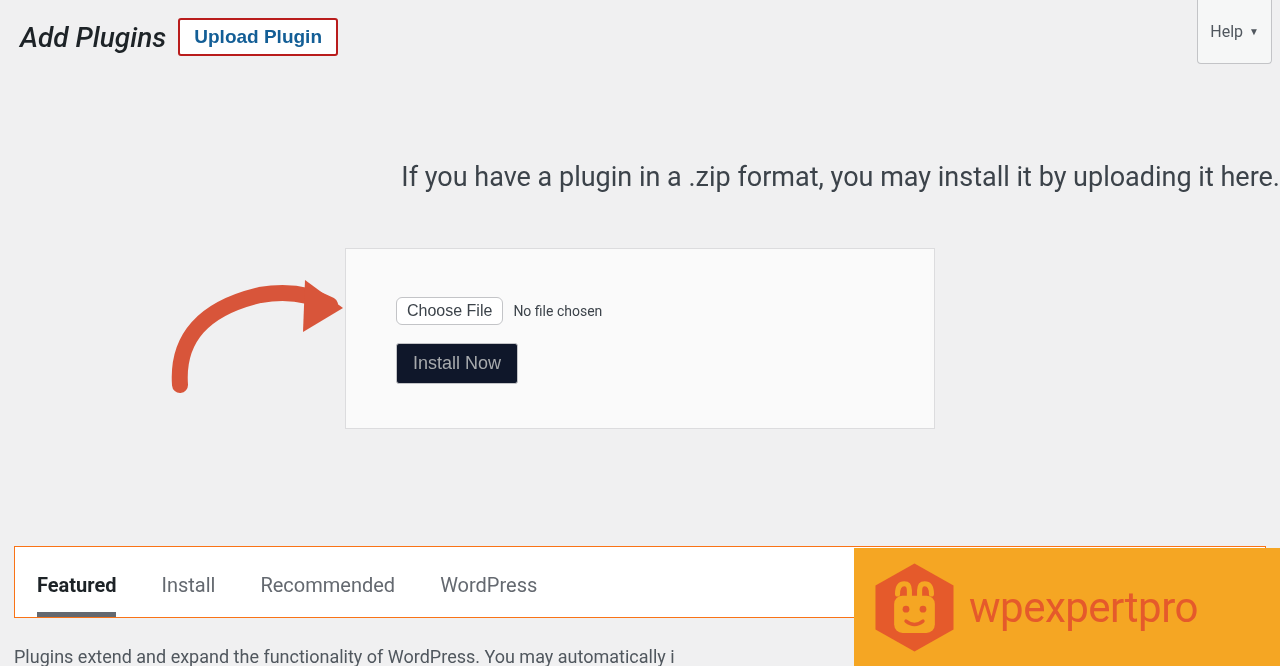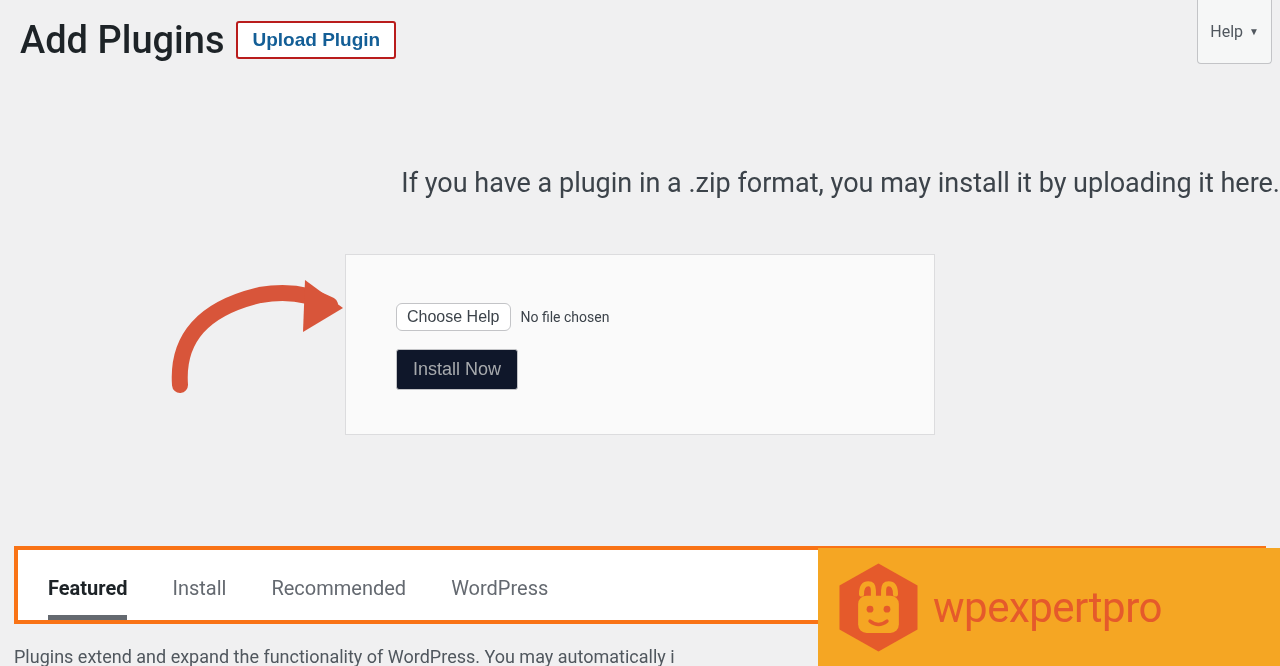--- a/index.html
+++ b/index.html
@@ -32,23 +32,24 @@
       gap: 6px;
     }
     .help-tab .caret { font-size: 10px; }
     .header-row {
       display: flex;
       align-items: center;
       gap: 12px;
       padding: 18px 20px 10px 20px;
     }
     .page-title {
-      font-size: 38px;
+      font-size: 28px;
       font-weight: 500;
       color: #1d2327;
+      font-style: italic;
     }
     .upload-btn {
       border: 2px solid #b91c1c;
       background: #fff;
       color: #135e96;
       font-weight: 600;
       font-size: 19px;
       padding: 6px 14px;
       border-radius: 3px;
       cursor: pointer;
@@ -102,22 +103,22 @@
       width: 190px;
       height: 140px;
       pointer-events: none;
     }
     .tabs-card {
       position: absolute;
       top: 546px;
       left: 14px;
       right: 14px;
       background: #fff;
-      border: 4px solid #f97316;
-      padding: 26px 30px 0 30px;
+      border: 1px solid #f97316;
+      padding: 26px 30px 0 22px;
     }
     .tabs-row {
       display: flex;
       align-items: center;
       gap: 45px;
     }
     .tab {
       font-size: 20px;
       color: #646970;
       cursor: pointer;
@@ -147,21 +148,21 @@
       right: 540px;
       color: #50575e;
       font-size: 18px;
       white-space: nowrap;
       overflow: hidden;
     }
     .watermark {
       position: absolute;
       right: 0;
       bottom: 0;
-      width: 462px;
+      width: 426px;
       height: 118px;
       background: #f5a623;
       display: flex;
       align-items: center;
       gap: 12px;
       padding-left: 18px;
     }
     .wm-text {
       font-size: 42px;
       color: #e55a2b;
@@ -185,21 +186,21 @@
 
 <div class="header-row">
   <h1 class="page-title">Add Plugins</h1>
   <button class="upload-btn">Upload Plugin</button>
 </div>
 
 <p class="upload-instruction">If you have a plugin in a .zip format, you may install it by uploading it here.</p>
 
 <div class="upload-panel">
   <div class="file-row">
-    <button class="choose-file-btn">Choose Help</button>
+    <button class="choose-file-btn">Choose File</button>
     <span class="no-file">No file chosen</span>
   </div>
   <button class="install-btn">Install Now</button>
 </div>
 
 <svg class="arrow-annotation" viewBox="0 0 190 140">
   <path d="M 15 125 Q 10 55, 95 35 Q 135 28, 165 45" stroke="#d8553a" stroke-width="16" fill="none" stroke-linecap="round"></path>
   <path d="M 140 20 L 178 48 L 138 72 Z" fill="#d8553a"></path>
 </svg>
 

